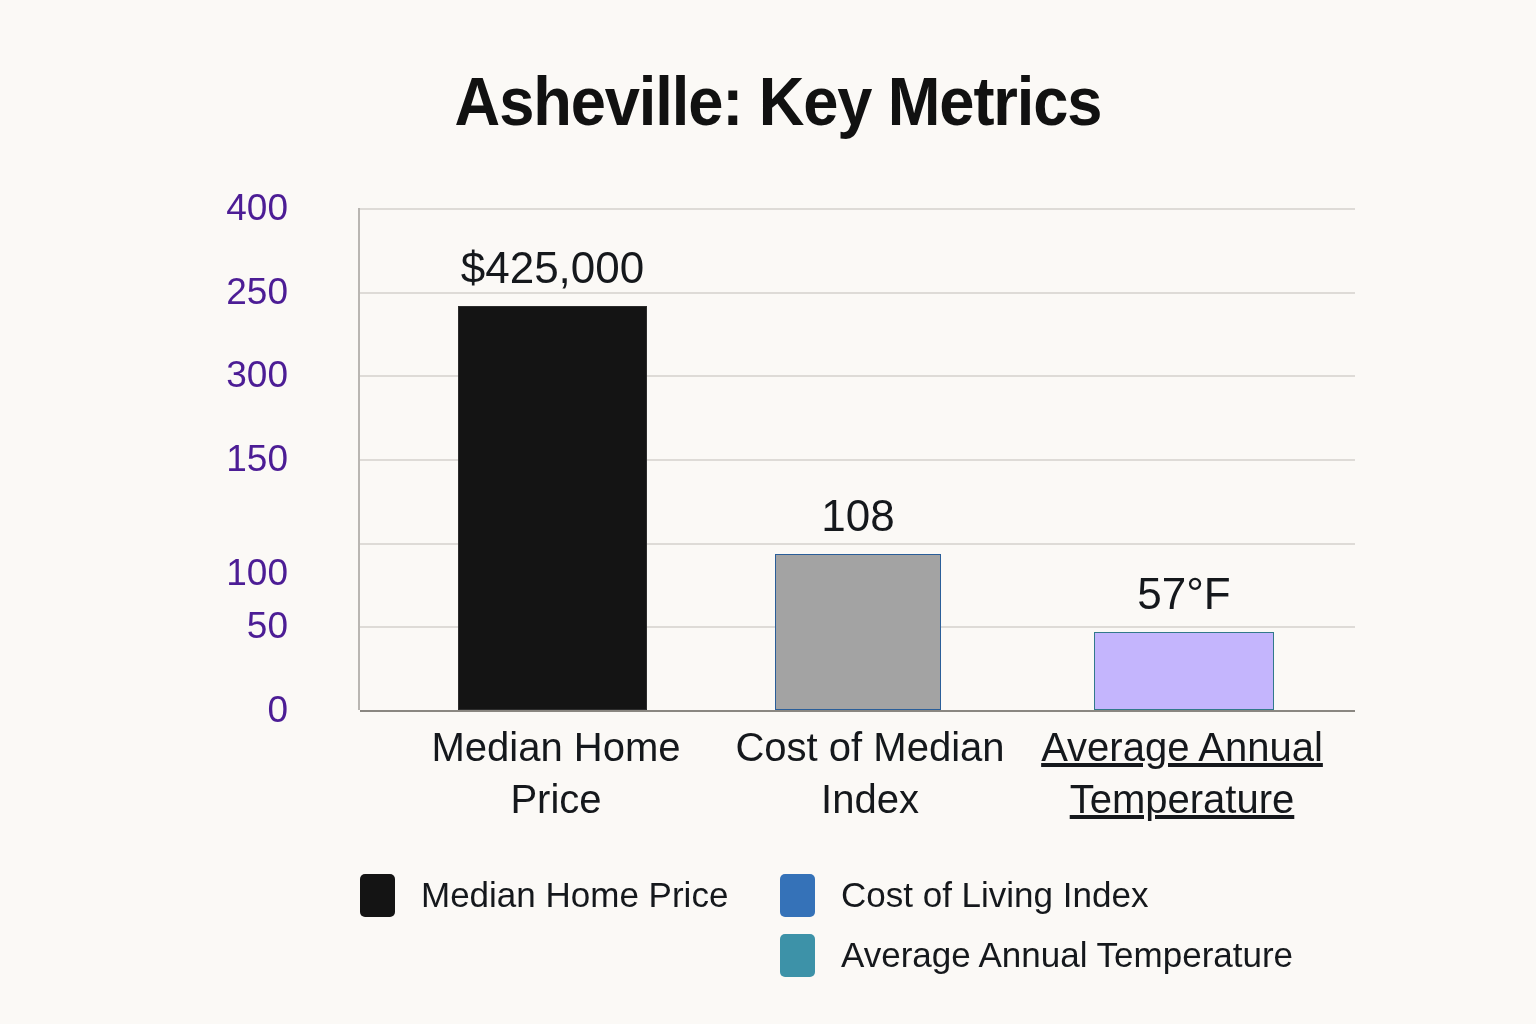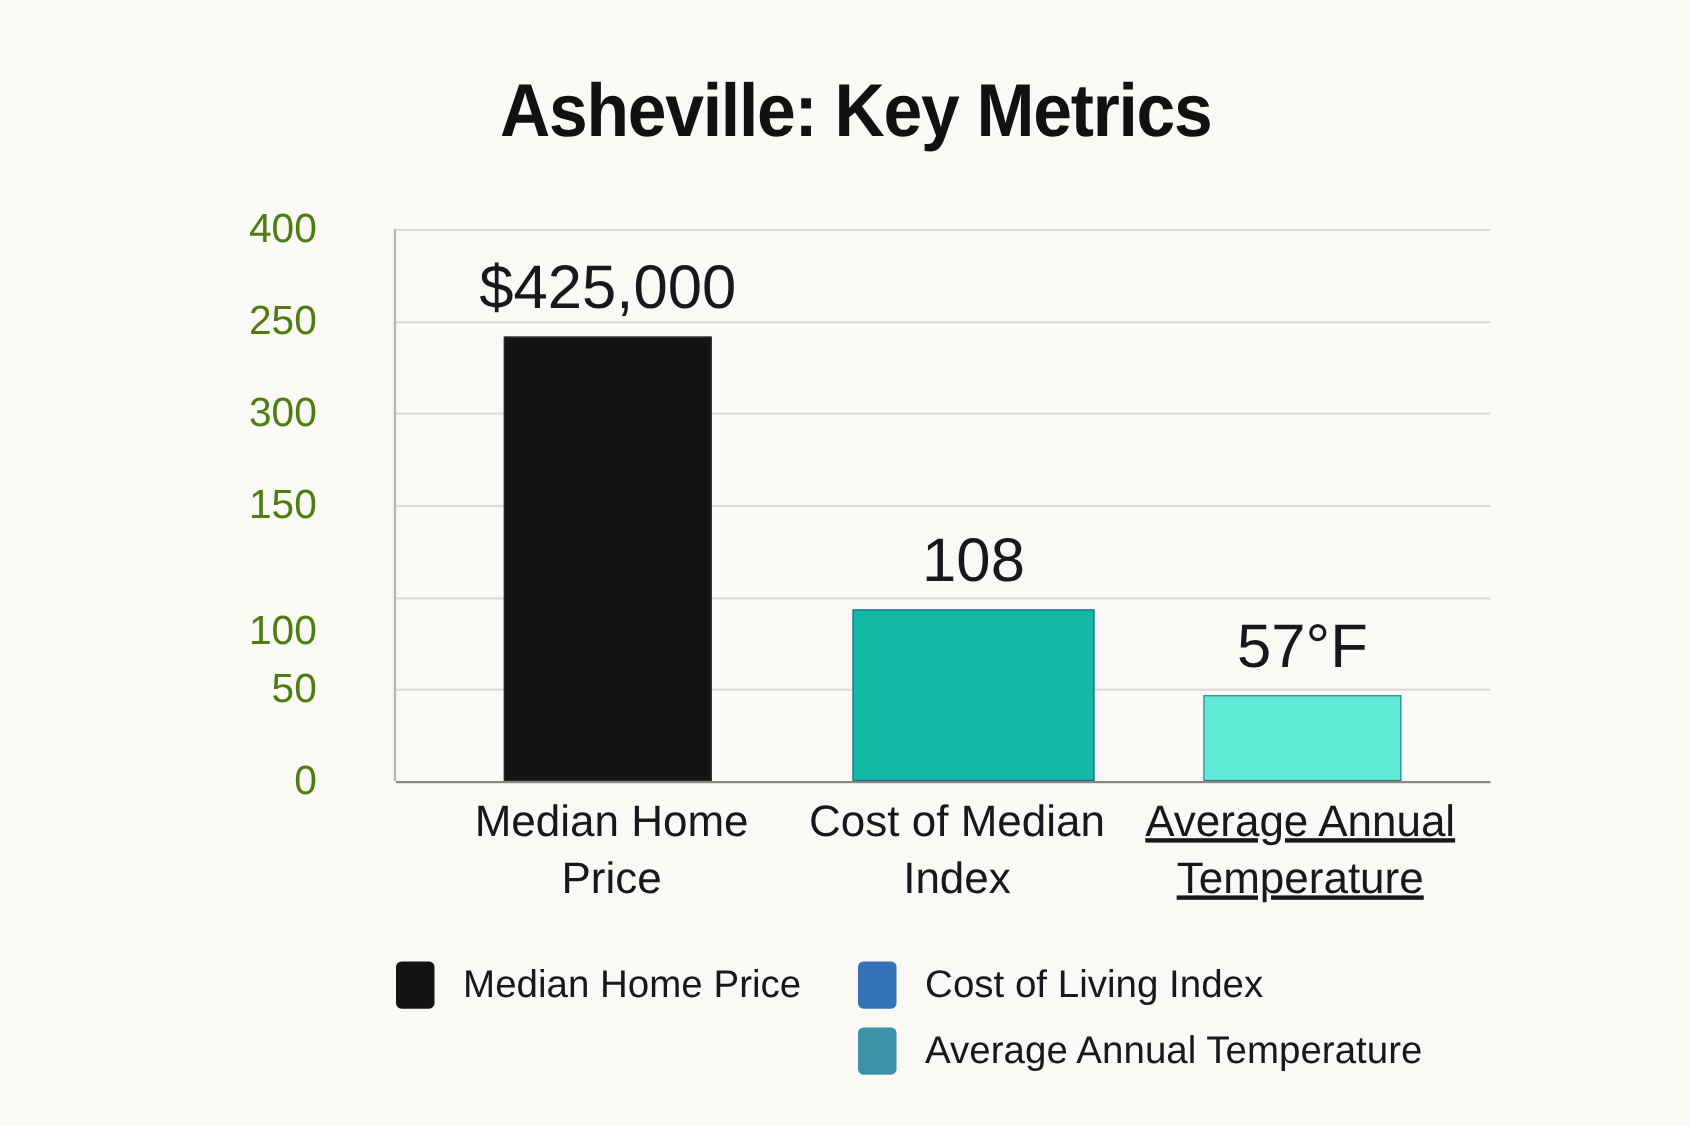--- a/index.html
+++ b/index.html
@@ -62,38 +62,38 @@
     border-top: 2px solid #8a8781;
   }
 
   
   .y-tick-label {
     position: absolute;
     right: 1248px;
     width: 200px;
     text-align: right;
     font-size: 37px;
-    color: #4d7c0f;
+    color: #4c1d95;
     transform: translateY(-50%);
     white-space: nowrap;
   }
 
   
   .bar {
     position: absolute;
     bottom: 0;
     box-sizing: border-box;
   }
   .bar-value-label {
     position: absolute;
     bottom: 100%;
     left: 50%;
     transform: translateX(-50%);
     margin-bottom: 14px;
-    font-size: 56px;
+    font-size: 44px;
     color: #15181c;
     white-space: nowrap;
   }
 
   
   .x-category-label {
     position: absolute;
     top: 722px;
     font-size: 40px;
     line-height: 1.29;
@@ -155,25 +155,25 @@
     <div class="gridline" style="top:83.7px;"></div>
     <div class="gridline" style="top:167.3px;"></div>
     <div class="gridline" style="top:251px;"></div>
     <div class="gridline" style="top:334.7px;"></div>
     <div class="gridline" style="top:418.3px;"></div>
 
     <div class="bar" style="left:98px; width:189px; height:404px; background:#141414; border:1px solid #2c2c2c;">
       <span class="bar-value-label">$425,000</span>
     </div>
 
-    <div class="bar" style="left:415px; width:220px; height:156px; background:#14b8a6; border:1px solid #2a5e99;">
+    <div class="bar" style="left:415px; width:166px; height:156px; background:#a3a3a3; border:1px solid #2a5e99;">
       <span class="bar-value-label">108</span>
     </div>
 
-    <div class="bar" style="left:734px; width:180px; height:78px; background:#5eead4; border:1px solid #32798b;">
+    <div class="bar" style="left:734px; width:180px; height:78px; background:#c4b5fd; border:1px solid #32798b;">
       <span class="bar-value-label">57°F</span>
     </div>
 
     <div id="axis-baseline"></div>
   </div>
 
   <div id="x-axis-category-labels">
     <div class="x-category-label" style="left:328px; width:360px;">Median Home
 Price</div>
     <div class="x-category-label" style="left:642px; width:360px;">Cost of Median

